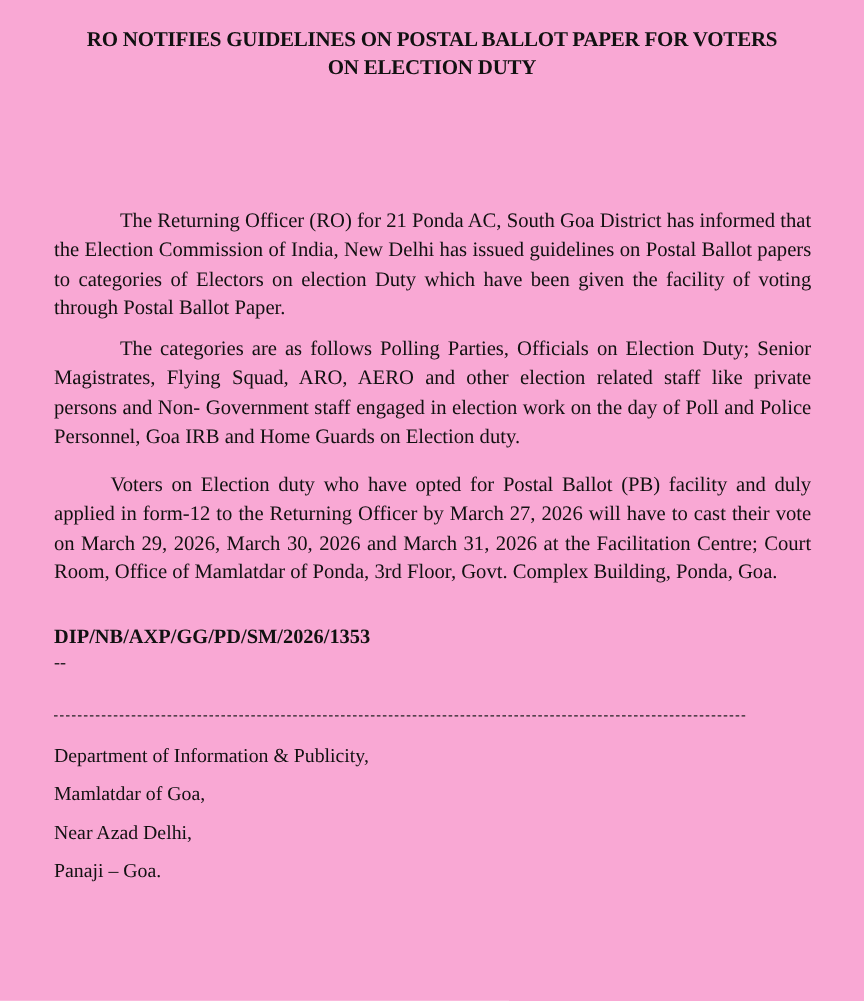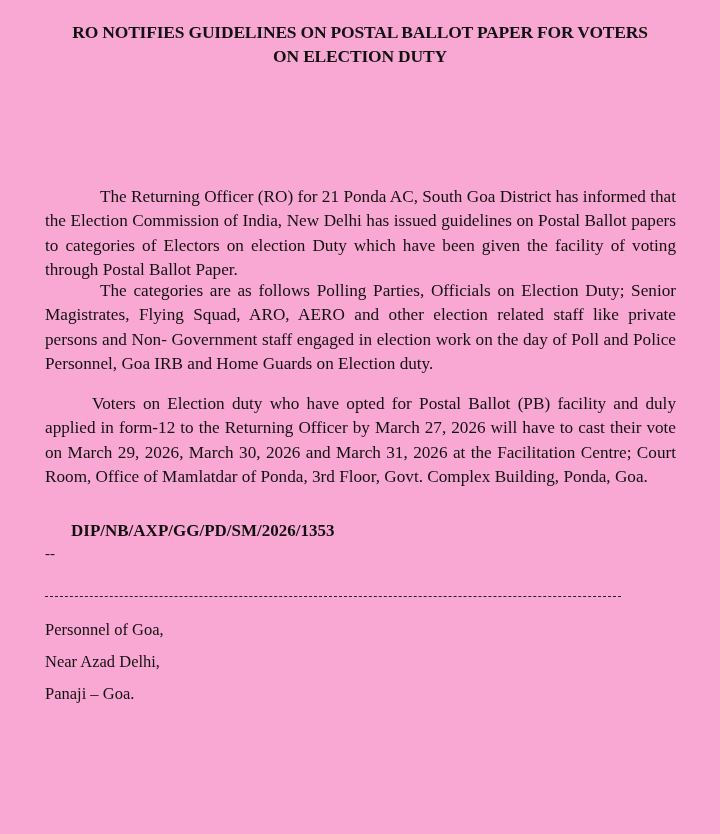--- a/index.html
+++ b/index.html
@@ -42,31 +42,30 @@
     }
     .body-text {
       position: absolute;
       left: 45px;
       width: 631px;
       font-size: 17.2px;
       line-height: 24.3px;
       text-align: justify;
       margin: 0;
     }
-    .p1 { top: 172px; text-indent: 55px; margin-top: 13px; }
+    .p1 { top: 172px; text-indent: 55px; }
     .p2 { top: 279px; text-indent: 55px; }
     .p3 { top: 392px; text-indent: 47px; font-family: Liberation Serif, serif; }
     .ref {
       position: absolute;
       left: 45px;
       top: 519px;
       font-weight: bold;
       font-size: 17px;
       line-height: 24px;
-      margin-left: 26px;
     }
     .dashes-short {
       position: absolute;
       left: 45px;
       top: 543px;
       font-size: 15px;
       line-height: 20px;
     }
     .separator {
       position: absolute;
@@ -102,18 +101,19 @@
   <p class="body-text p1">The Returning Officer (RO) for 21 Ponda AC, South Goa District has informed that the Election Commission of India, New Delhi has issued guidelines on Postal Ballot papers to categories of Electors on election Duty which have been given the facility of voting through Postal Ballot Paper.</p>
   <p class="body-text p2">The categories are as follows Polling Parties, Officials on Election Duty; Senior Magistrates, Flying Squad, ARO, AERO and other election related staff like private persons and Non- Government staff engaged in election work on the day of Poll and Police Personnel, Goa IRB and Home Guards on Election duty.</p>
   <p class="body-text p3">Voters on Election duty who have opted for Postal Ballot (PB) facility and duly applied in form-12 to the Returning Officer by March 27, 2026 will have to cast their vote on March 29, 2026, March 30, 2026 and March 31, 2026 at the Facilitation Centre; Court Room, Office of Mamlatdar of Ponda, 3rd Floor, Govt. Complex Building, Ponda, Goa.</p>
 
   <div class="ref">DIP/NB/AXP/GG/PD/SM/2026/1353</div>
   <div class="dashes-short">--</div>
 
   <div class="separator"></div>
 
   <div class="footer">
-    <div class="footer-line">Personnel of Goa,</div>
+    <div class="footer-line">Department of Information &amp; Publicity,</div>
+    <div class="footer-line">Mamlatdar of Goa,</div>
     <div class="footer-line">Near Azad Delhi,</div>
     <div class="footer-line">Panaji – Goa.</div>
   </div>
 
 </div>
 
 </body></html>

